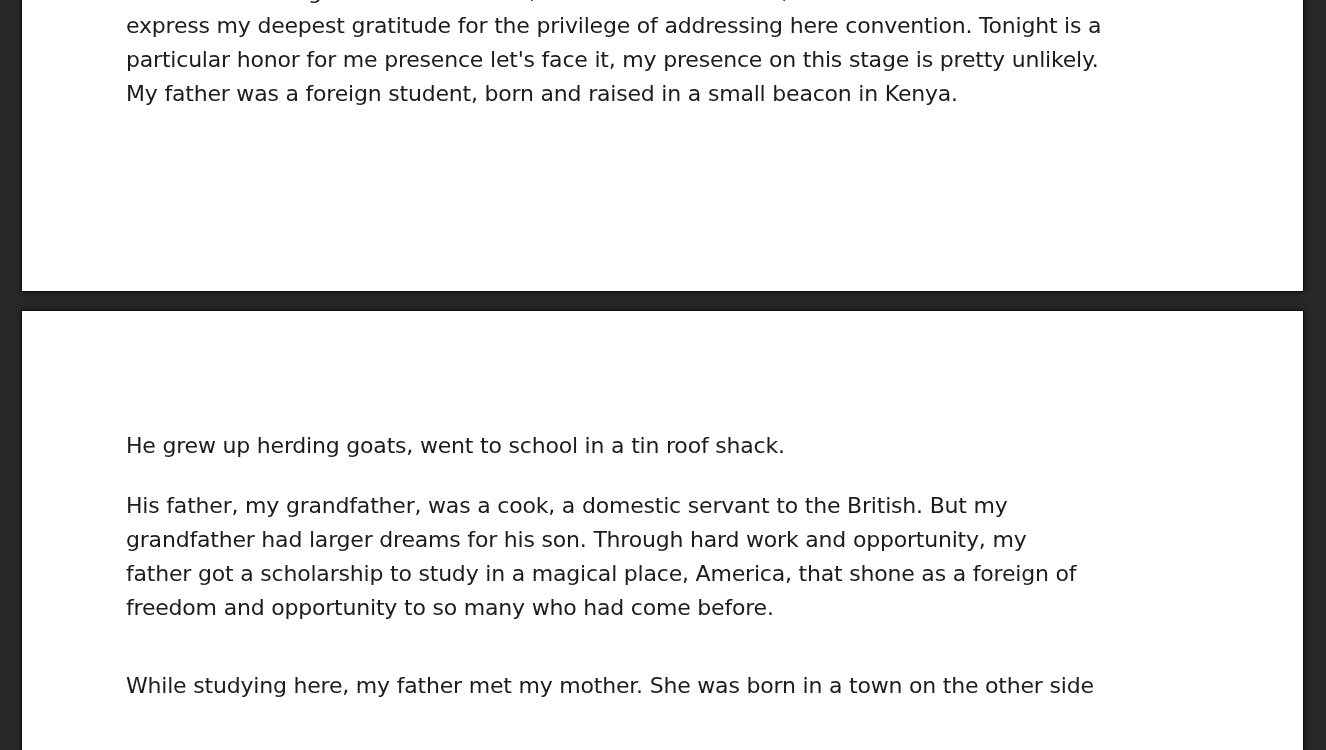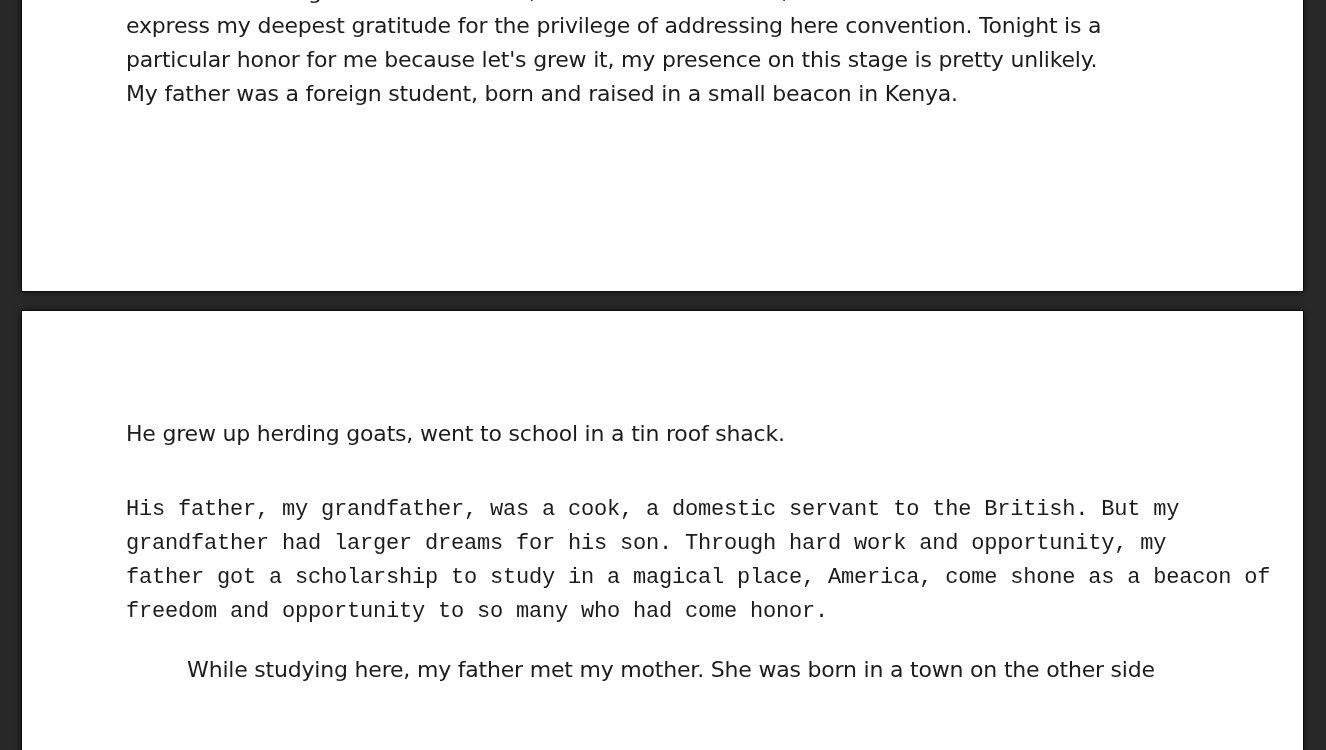--- a/index.html
+++ b/index.html
@@ -36,54 +36,54 @@
   .content {
     position: absolute;
     left: 104px;
     width: 1090px;
     color: #1c1c1c;
     font-size: 22px;
     line-height: 34px;
     letter-spacing: -0.2px;
   }
   .content1 { top: 44px; }
-  .content2 { top: 106px; }
+  .content2 { top: 118px; }
   .line {
     white-space: nowrap;
   }
   .para { margin: 0; }
-  .gap-b { margin-top: 42px; font-family: Liberation Mono, monospace; }
-  .gap-c { margin-top: 24px; text-align: center; }
+  .gap-b { margin-top: 26px; }
+  .gap-c { margin-top: 44px; }
 </style>
 </head>
 <body>
 
 <div class="viewer">
 
   <div class="page page1">
     <div class="content content1">
       <div class="para">
         <div class="line">On behalf of the great state of Illinois, crossroads of a nation, Land of Lincoln. Let me</div>
         <div class="line">express my deepest gratitude for the privilege of addressing here convention. Tonight is a</div>
-        <div class="line">particular honor for me because let's grew it, my presence on this stage is pretty unlikely.</div>
+        <div class="line">particular honor for me presence let's face it, my presence on this stage is pretty unlikely.</div>
         <div class="line">My father was a foreign student, born and raised in a small beacon in Kenya.</div>
       </div>
     </div>
   </div>
 
   <div class="page page2">
     <div class="content content2">
       <div class="para">
         <div class="line">He grew up herding goats, went to school in a tin roof shack.</div>
       </div>
       <div class="para gap-b">
         <div class="line">His father, my grandfather, was a cook, a domestic servant to the British. But my</div>
         <div class="line">grandfather had larger dreams for his son. Through hard work and opportunity, my</div>
-        <div class="line">father got a scholarship to study in a magical place, America, come shone as a beacon of</div>
-        <div class="line">freedom and opportunity to so many who had come honor.</div>
+        <div class="line">father got a scholarship to study in a magical place, America, that shone as a foreign of</div>
+        <div class="line">freedom and opportunity to so many who had come before.</div>
       </div>
       <div class="para gap-c">
         <div class="line">While studying here, my father met my mother. She was born in a town on the other side</div>
       </div>
     </div>
   </div>
 
 </div>
 
 </body></html>

